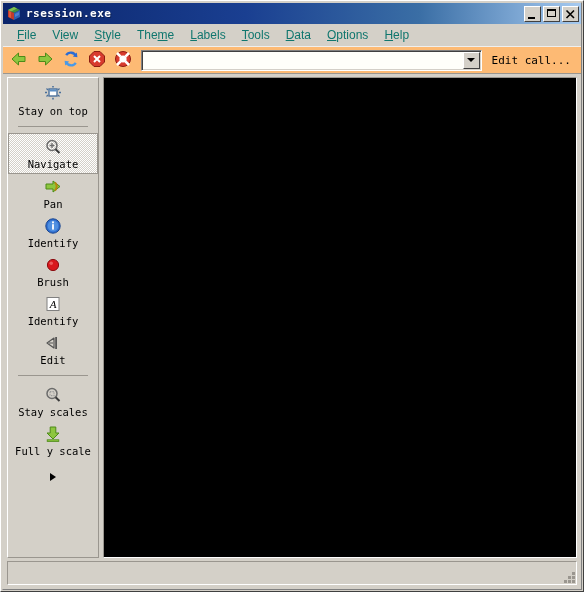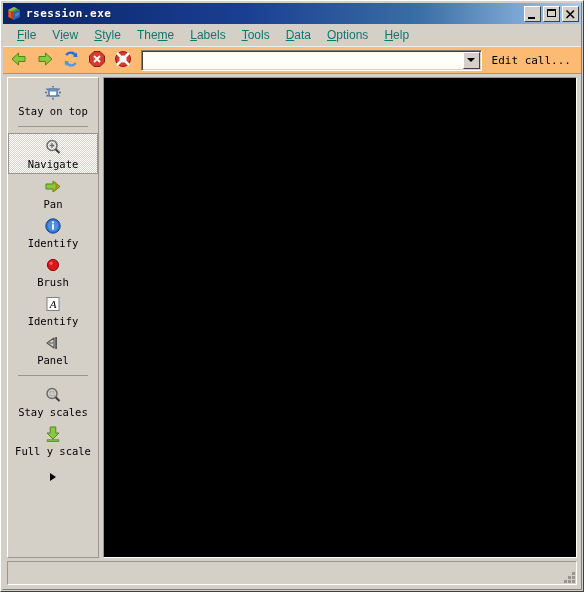--- a/index.html
+++ b/index.html
@@ -498,21 +498,21 @@
         </div>
 
         <div class="side-item">
           <span class="si-icon">
             <svg width="20" height="18" viewBox="0 0 20 18">
               <path d="M11 4 L4 9 L11 14 Z" fill="#d6d2ca" stroke="#555" stroke-width="1.2" stroke-linejoin="round"></path>
               <rect x="12.2" y="3" width="1.8" height="12" fill="#555"></rect>
               <path d="M6 9 L10 9" stroke="#555" stroke-width="1"></path>
             </svg>
           </span>
-          <span class="si-label">Panel</span>
+          <span class="si-label">Edit</span>
         </div>
 
         <div class="side-sep"></div>
 
 
         <div class="side-item">
           <span class="si-icon">
             <svg width="18" height="18" viewBox="0 0 18 18">
               <circle cx="8" cy="7.5" r="5" fill="none" stroke="#6b6b6b" stroke-width="1.5"></circle>
               <path d="M11.6 11.2 L15.5 15" stroke="#3a3a3a" stroke-width="2"></path>

